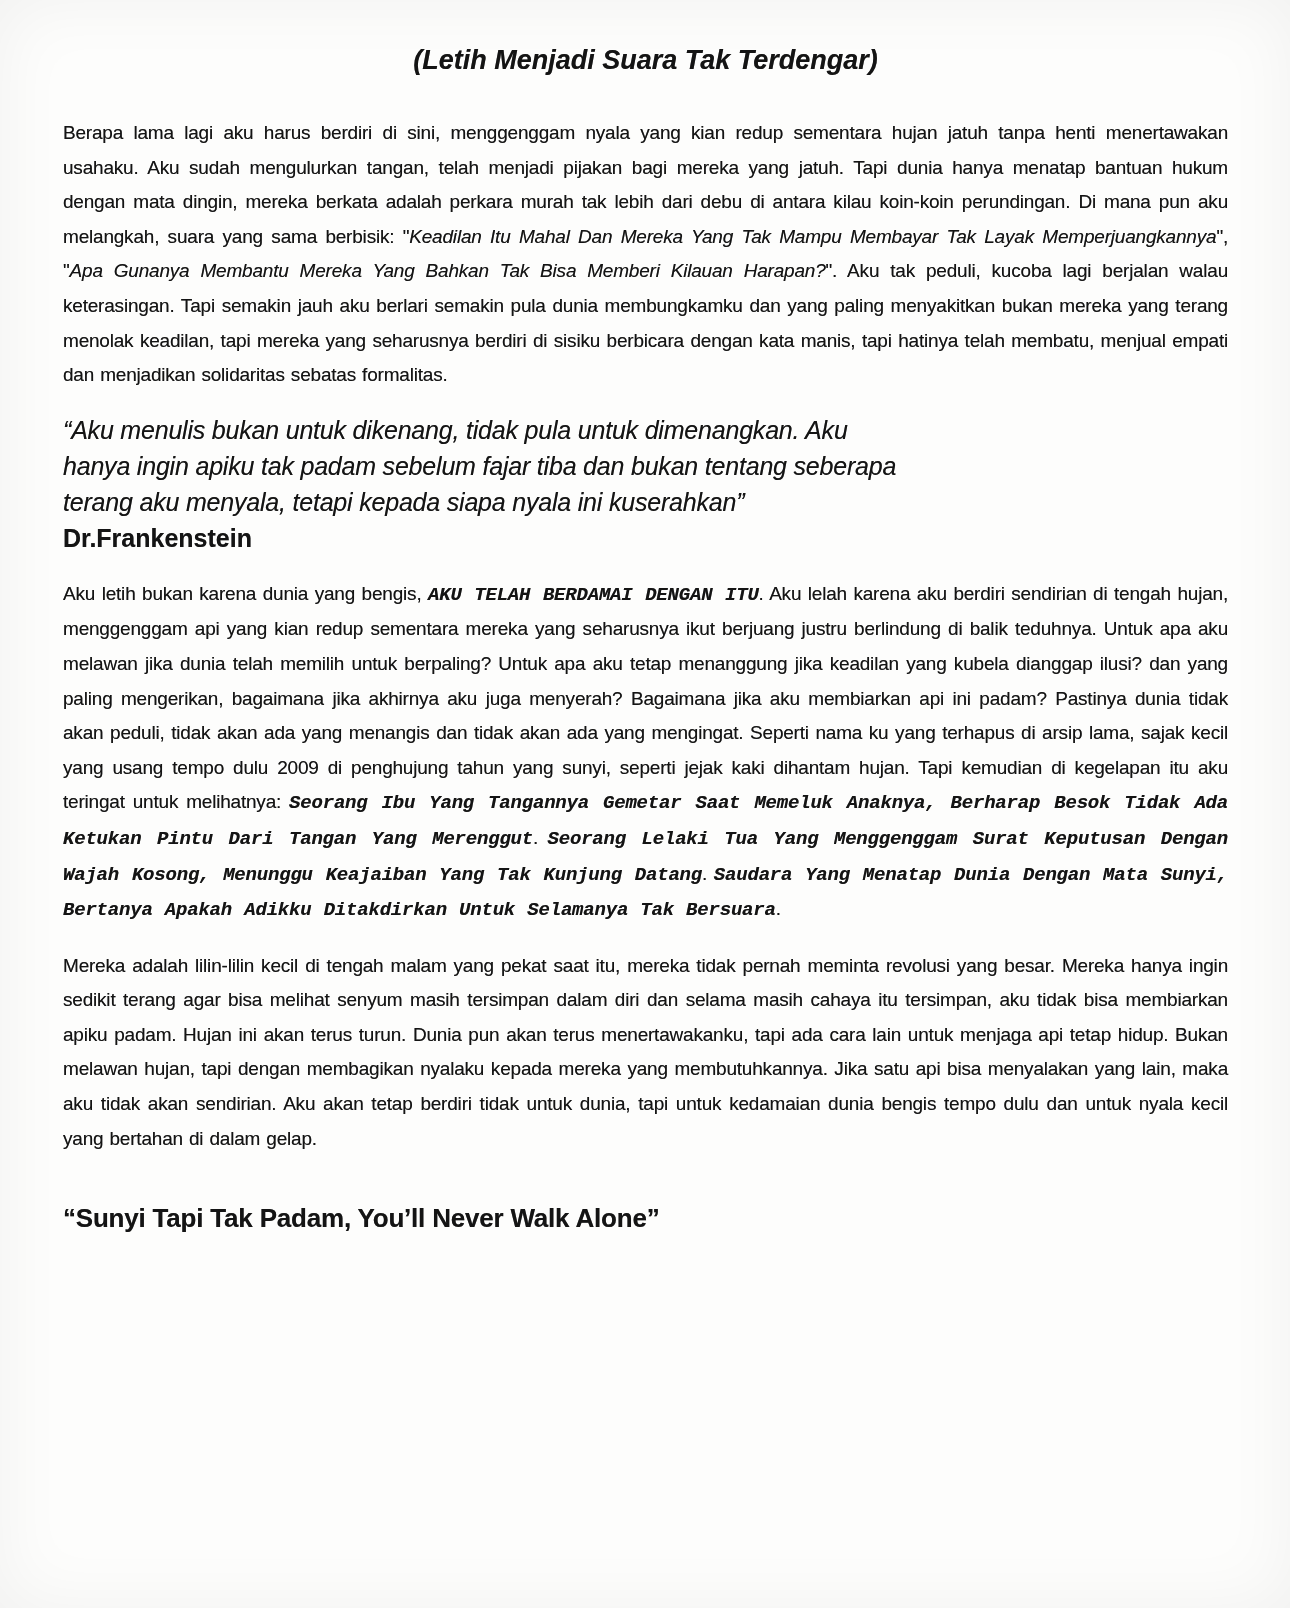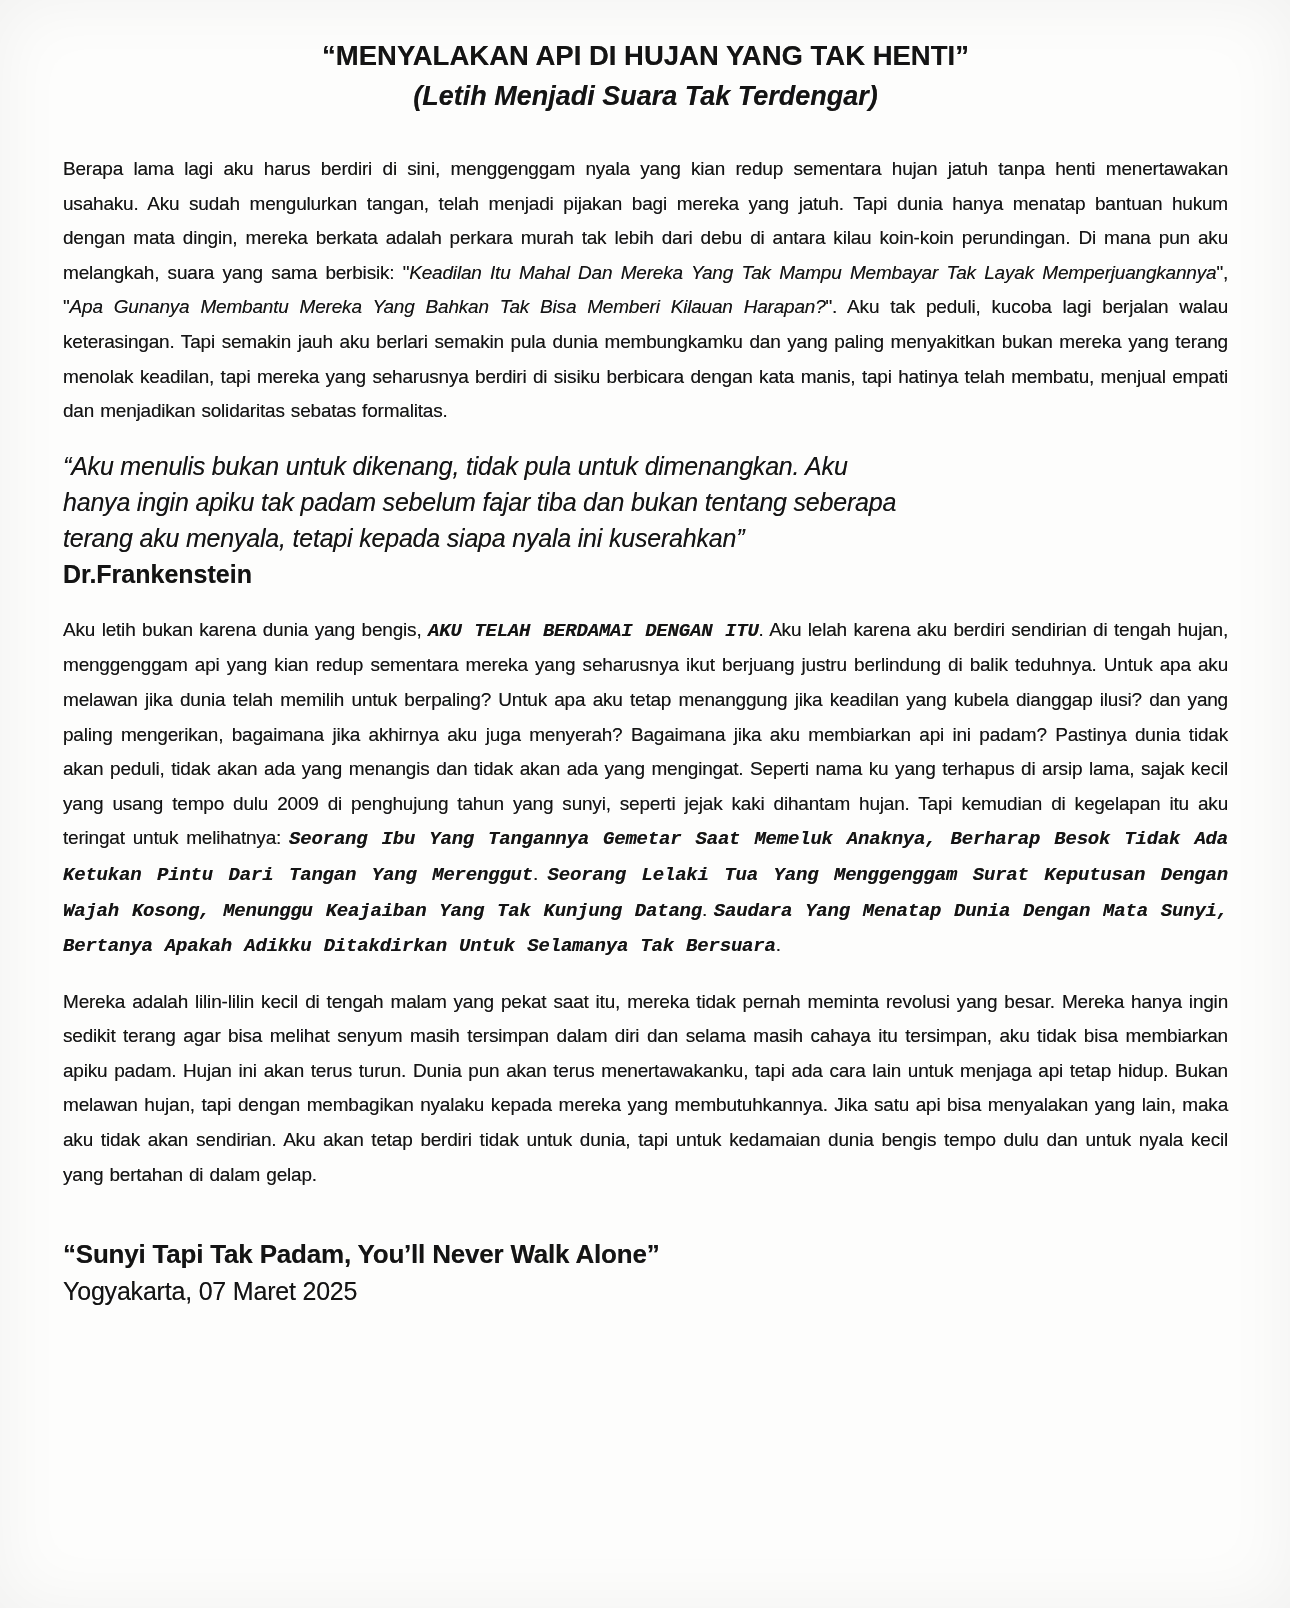--- a/index.html
+++ b/index.html
@@ -82,35 +82,33 @@
     font-style: italic;
     font-size: 25px;
     letter-spacing: -0.2px;
   }
 </style>
 </head>
 <body>
 
 <div class="page">
 
-  <h1 class="title">“MENYALAKAN API DI HUJAN YANG TAK HENTI”</h1>
 
   <h2 class="subtitle">(Letih Menjadi Suara Tak Terdengar)</h2>
 
   <p class="para para-first"><span class="run-normal">Berapa lama lagi aku harus berdiri di sini, menggenggam nyala yang kian redup sementara hujan jatuh tanpa henti menertawakan usahaku. Aku sudah mengulurkan tangan, telah menjadi pijakan bagi mereka yang jatuh. Tapi dunia hanya menatap bantuan hukum dengan mata dingin, mereka berkata adalah perkara murah tak lebih dari debu di antara kilau koin-koin perundingan. Di mana pun aku melangkah, suara yang sama berbisik: "</span><span class="run-italic">Keadilan Itu Mahal Dan Mereka Yang Tak Mampu Membayar Tak Layak Memperjuangkannya</span><span class="run-normal">", "</span><span class="run-italic">Apa Gunanya Membantu Mereka Yang Bahkan Tak Bisa Memberi Kilauan Harapan?</span><span class="run-normal">". Aku tak peduli, kucoba lagi berjalan walau keterasingan. Tapi semakin jauh aku berlari semakin pula dunia membungkamku dan yang paling menyakitkan bukan mereka yang terang menolak keadilan, tapi mereka yang seharusnya berdiri di sisiku berbicara dengan kata manis, tapi hatinya telah membatu, menjual empati dan menjadikan solidaritas sebatas formalitas.</span></p>
 
   <div class="quote">
     <div class="quote-line">“Aku menulis bukan untuk dikenang, tidak pula untuk dimenangkan. Aku</div>
     <div class="quote-line">hanya ingin apiku tak padam sebelum fajar tiba dan bukan tentang seberapa</div>
     <div class="quote-line">terang aku menyala, tetapi kepada siapa nyala ini kuserahkan”</div>
     <div class="quote-attr">Dr.Frankenstein</div>
   </div>
 
   <p class="para para-mid"><span class="run-normal">Aku letih bukan karena dunia yang bengis, </span><span class="run-bolditalic">AKU TELAH BERDAMAI DENGAN ITU</span><span class="run-normal">. Aku lelah karena aku berdiri sendirian di tengah hujan, menggenggam api yang kian redup sementara mereka yang seharusnya ikut berjuang justru berlindung di balik teduhnya. Untuk apa aku melawan jika dunia telah memilih untuk berpaling? Untuk apa aku tetap menanggung jika keadilan yang kubela dianggap ilusi? dan yang paling mengerikan, bagaimana jika akhirnya aku juga menyerah? Bagaimana jika aku membiarkan api ini padam? Pastinya dunia tidak akan peduli, tidak akan ada yang menangis dan tidak akan ada yang mengingat. Seperti nama ku yang terhapus di arsip lama, sajak kecil yang usang tempo dulu 2009 di penghujung tahun yang sunyi, seperti jejak kaki dihantam hujan. Tapi kemudian di kegelapan itu aku teringat untuk melihatnya: </span><span class="run-bolditalic">Seorang Ibu Yang Tangannya Gemetar Saat Memeluk Anaknya, Berharap Besok Tidak Ada Ketukan Pintu Dari Tangan Yang Merenggut</span><span class="run-normal">. </span><span class="run-bolditalic">Seorang Lelaki Tua Yang Menggenggam Surat Keputusan Dengan Wajah Kosong, Menunggu Keajaiban Yang Tak Kunjung Datang</span><span class="run-normal">. </span><span class="run-bolditalic">Saudara Yang Menatap Dunia Dengan Mata Sunyi, Bertanya Apakah Adikku Ditakdirkan Untuk Selamanya Tak Bersuara</span><span class="run-normal">.</span></p>
 
   <p class="para para-mid"><span class="run-normal">Mereka adalah lilin-lilin kecil di tengah malam yang pekat saat itu, mereka tidak pernah meminta revolusi yang besar. Mereka hanya ingin sedikit terang agar bisa melihat senyum masih tersimpan dalam diri dan selama masih cahaya itu tersimpan, aku tidak bisa membiarkan apiku padam. Hujan ini akan terus turun. Dunia pun akan terus menertawakanku, tapi ada cara lain untuk menjaga api tetap hidup. Bukan melawan hujan, tapi dengan membagikan nyalaku kepada mereka yang membutuhkannya. Jika satu api bisa menyalakan yang lain, maka aku tidak akan sendirian. Aku akan tetap berdiri tidak untuk dunia, tapi untuk kedamaian dunia bengis tempo dulu dan untuk nyala kecil yang bertahan di dalam gelap.</span></p>
 
   <div class="footer">
     <div class="footer-tagline">“Sunyi Tapi Tak Padam, You’ll Never Walk Alone”</div>
-    <div class="footer-date">Yogyakarta, 07 Maret 2025</div>
   </div>
 
 </div>
 
 </body></html>

